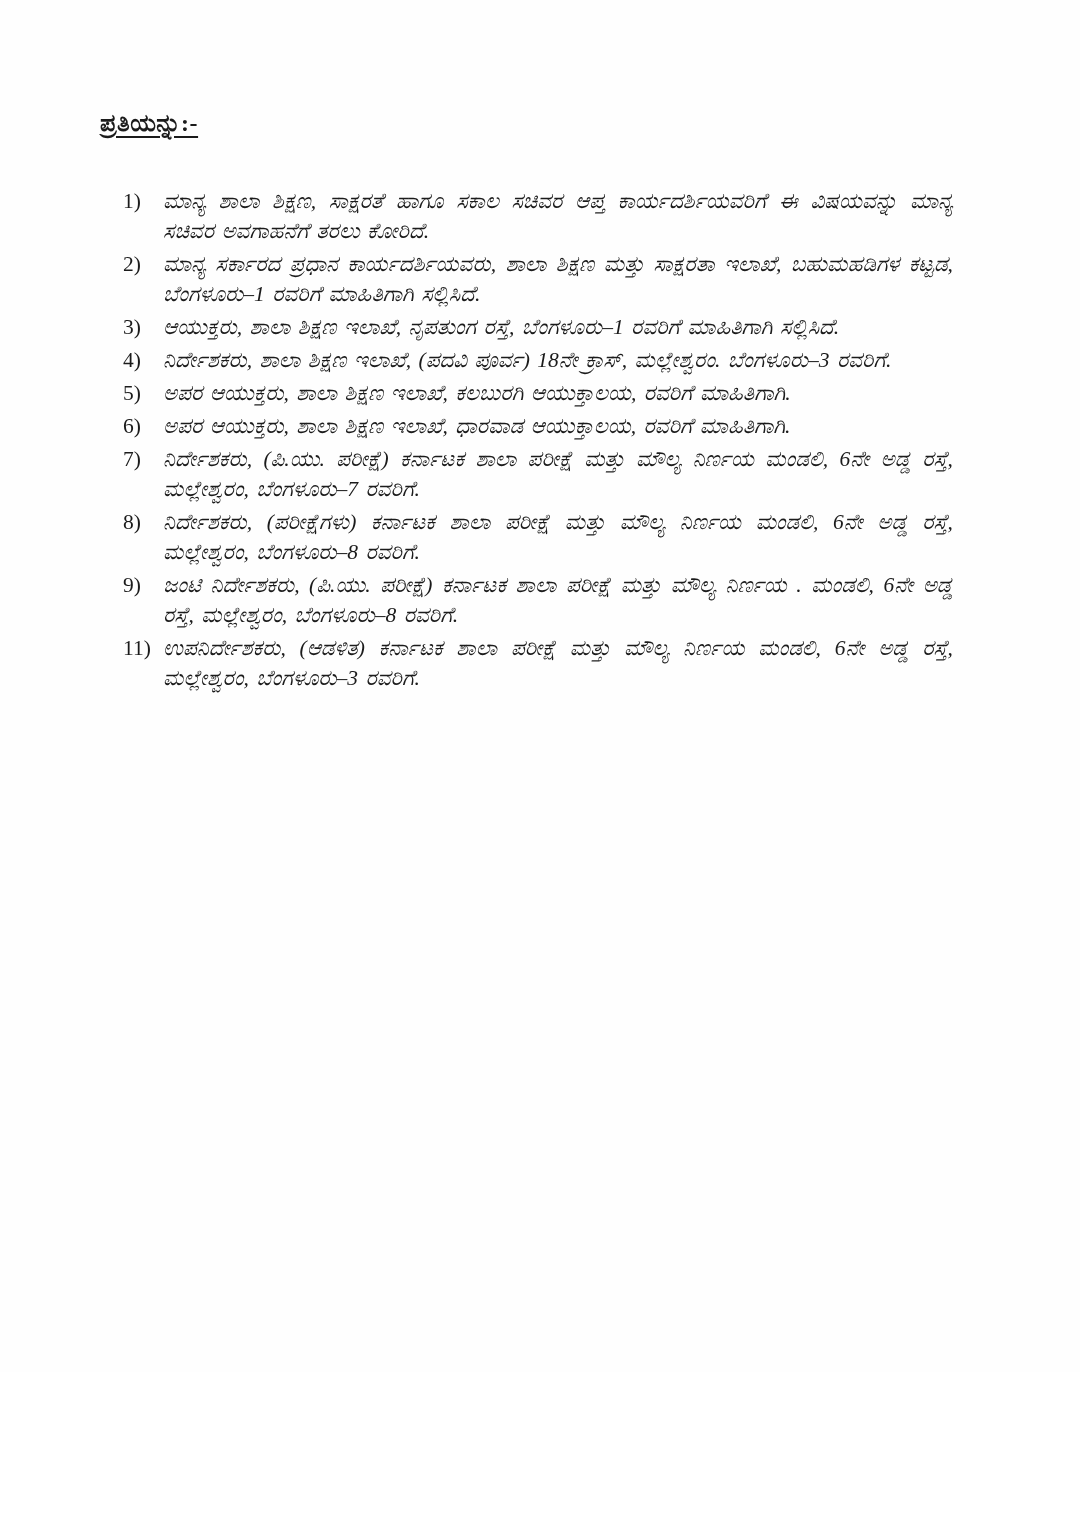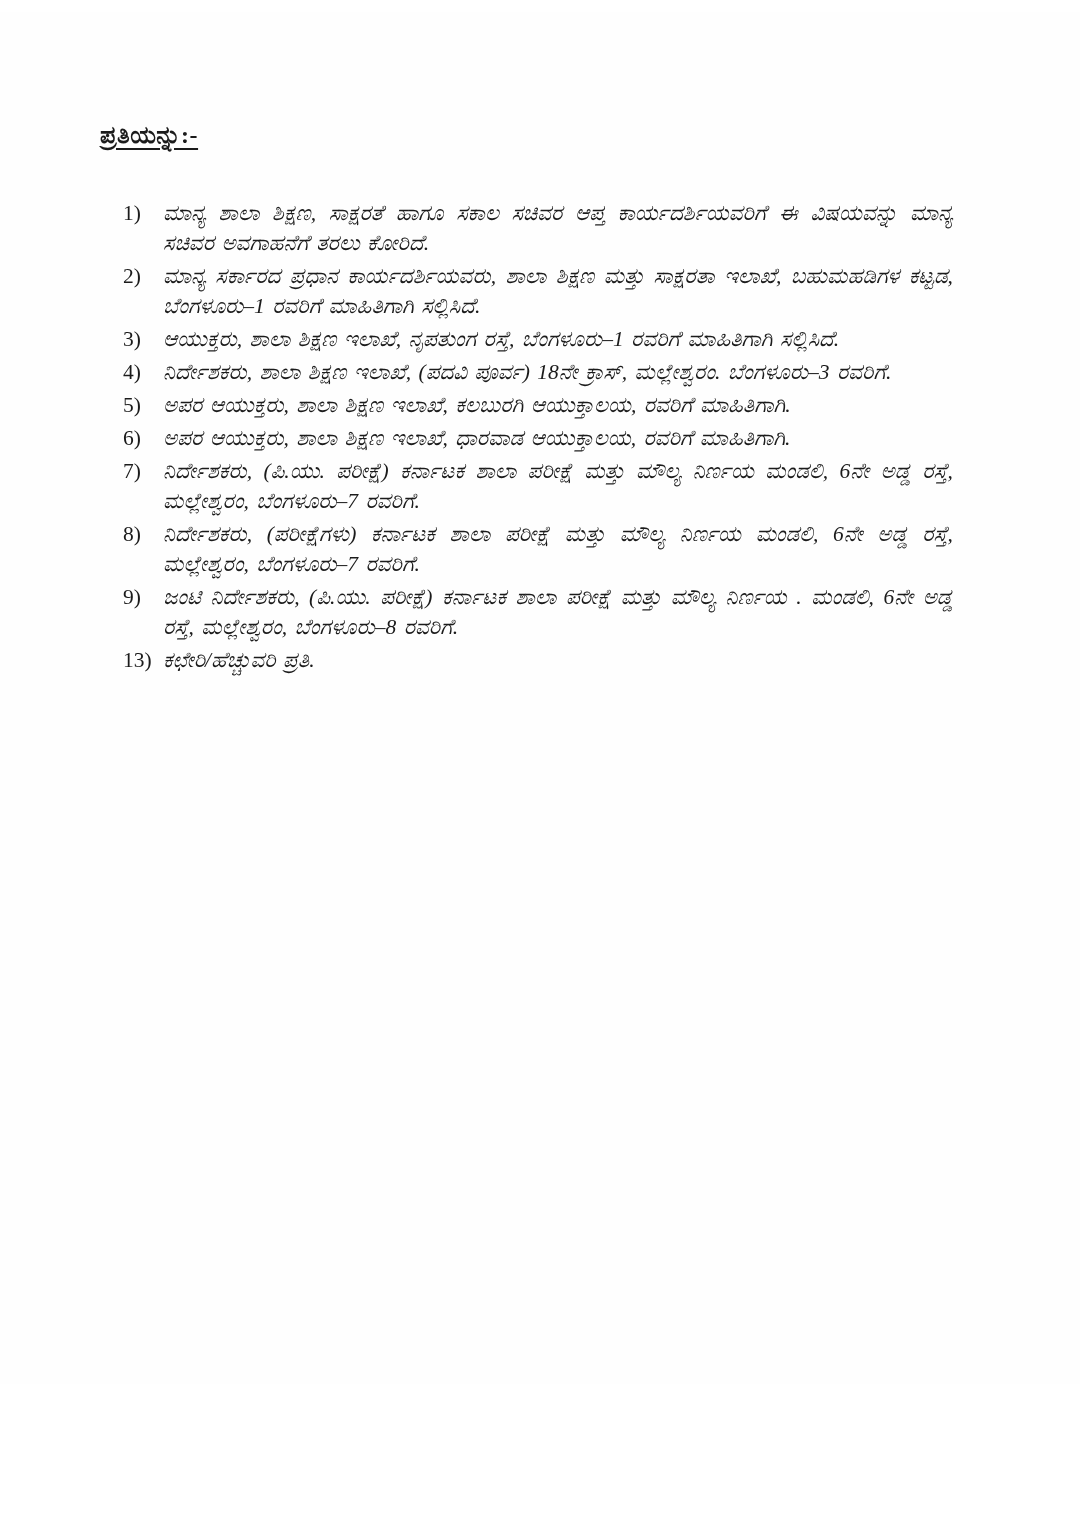--- a/index.html
+++ b/index.html
@@ -5,21 +5,21 @@
 <style>
   html, body {
     margin: 0;
     padding: 0;
     background: #ffffff;
   }
   .page {
     position: relative;
     width: 1080px;
     height: 1372px;
-    margin: 12px auto;
+    margin: 0 auto;
     background: #fefefe;
     color: #1b1b1b;
     font-family: "Liberation Serif", "DejaVu Serif", serif;
     overflow: hidden;
   }
   .heading {
     position: absolute;
     left: 100px;
     top: 110px;
     font-size: 24px;
@@ -97,29 +97,29 @@
         <span class="copy-text">ಅಪರ ಆಯುಕ್ತರು, ಶಾಲಾ ಶಿಕ್ಷಣ ಇಲಾಖೆ, ಧಾರವಾಡ ಆಯುಕ್ತಾಲಯ, ರವರಿಗೆ ಮಾಹಿತಿಗಾಗಿ.</span>
       </div>
 
       <div class="copy-item">
         <span class="copy-num">7)</span>
         <span class="copy-text">ನಿರ್ದೇಶಕರು, (ಪಿ.ಯು. ಪರೀಕ್ಷೆ) ಕರ್ನಾಟಕ ಶಾಲಾ ಪರೀಕ್ಷೆ ಮತ್ತು ಮೌಲ್ಯ ನಿರ್ಣಯ ಮಂಡಲಿ, 6ನೇ ಅಡ್ಡ ರಸ್ತೆ, ಮಲ್ಲೇಶ್ವರಂ, ಬೆಂಗಳೂರು–7 ರವರಿಗೆ.</span>
       </div>
 
       <div class="copy-item">
         <span class="copy-num">8)</span>
-        <span class="copy-text">ನಿರ್ದೇಶಕರು, (ಪರೀಕ್ಷೆಗಳು) ಕರ್ನಾಟಕ ಶಾಲಾ ಪರೀಕ್ಷೆ ಮತ್ತು ಮೌಲ್ಯ ನಿರ್ಣಯ ಮಂಡಲಿ, 6ನೇ ಅಡ್ಡ ರಸ್ತೆ, ಮಲ್ಲೇಶ್ವರಂ, ಬೆಂಗಳೂರು–7 ರವರಿಗೆ.</span>
+        <span class="copy-text">ನಿರ್ದೇಶಕರು, (ಪರೀಕ್ಷೆಗಳು) ಕರ್ನಾಟಕ ಶಾಲಾ ಪರೀಕ್ಷೆ ಮತ್ತು ಮೌಲ್ಯ ನಿರ್ಣಯ ಮಂಡಲಿ, 6ನೇ ಅಡ್ಡ ರಸ್ತೆ, ಮಲ್ಲೇಶ್ವರಂ, ಬೆಂಗಳೂರು–8 ರವರಿಗೆ.</span>
       </div>
 
       <div class="copy-item">
         <span class="copy-num">9)</span>
         <span class="copy-text">ಜಂಟಿ ನಿರ್ದೇಶಕರು, (ಪಿ.ಯು. ಪರೀಕ್ಷೆ) ಕರ್ನಾಟಕ ಶಾಲಾ ಪರೀಕ್ಷೆ ಮತ್ತು ಮೌಲ್ಯ ನಿರ್ಣಯ . ಮಂಡಲಿ, 6ನೇ ಅಡ್ಡ ರಸ್ತೆ, ಮಲ್ಲೇಶ್ವರಂ, ಬೆಂಗಳೂರು–8 ರವರಿಗೆ.</span>
       </div>
 
 
+      <div class="copy-item">
+        <span class="copy-num">11)</span>
+        <span class="copy-text">ಉಪನಿರ್ದೇಶಕರು, (ಆಡಳಿತ) ಕರ್ನಾಟಕ ಶಾಲಾ ಪರೀಕ್ಷೆ ಮತ್ತು ಮೌಲ್ಯ ನಿರ್ಣಯ ಮಂಡಲಿ, 6ನೇ ಅಡ್ಡ ರಸ್ತೆ, ಮಲ್ಲೇಶ್ವರಂ, ಬೆಂಗಳೂರು–3 ರವರಿಗೆ.</span>
+      </div>
 
 
-      <div class="copy-item">
-        <span class="copy-num">13)</span>
-        <span class="copy-text">ಕಛೇರಿ/ಹೆಚ್ಚುವರಿ ಪ್ರತಿ.</span>
-      </div>
     </div>
 </div>
 
 </body></html>

